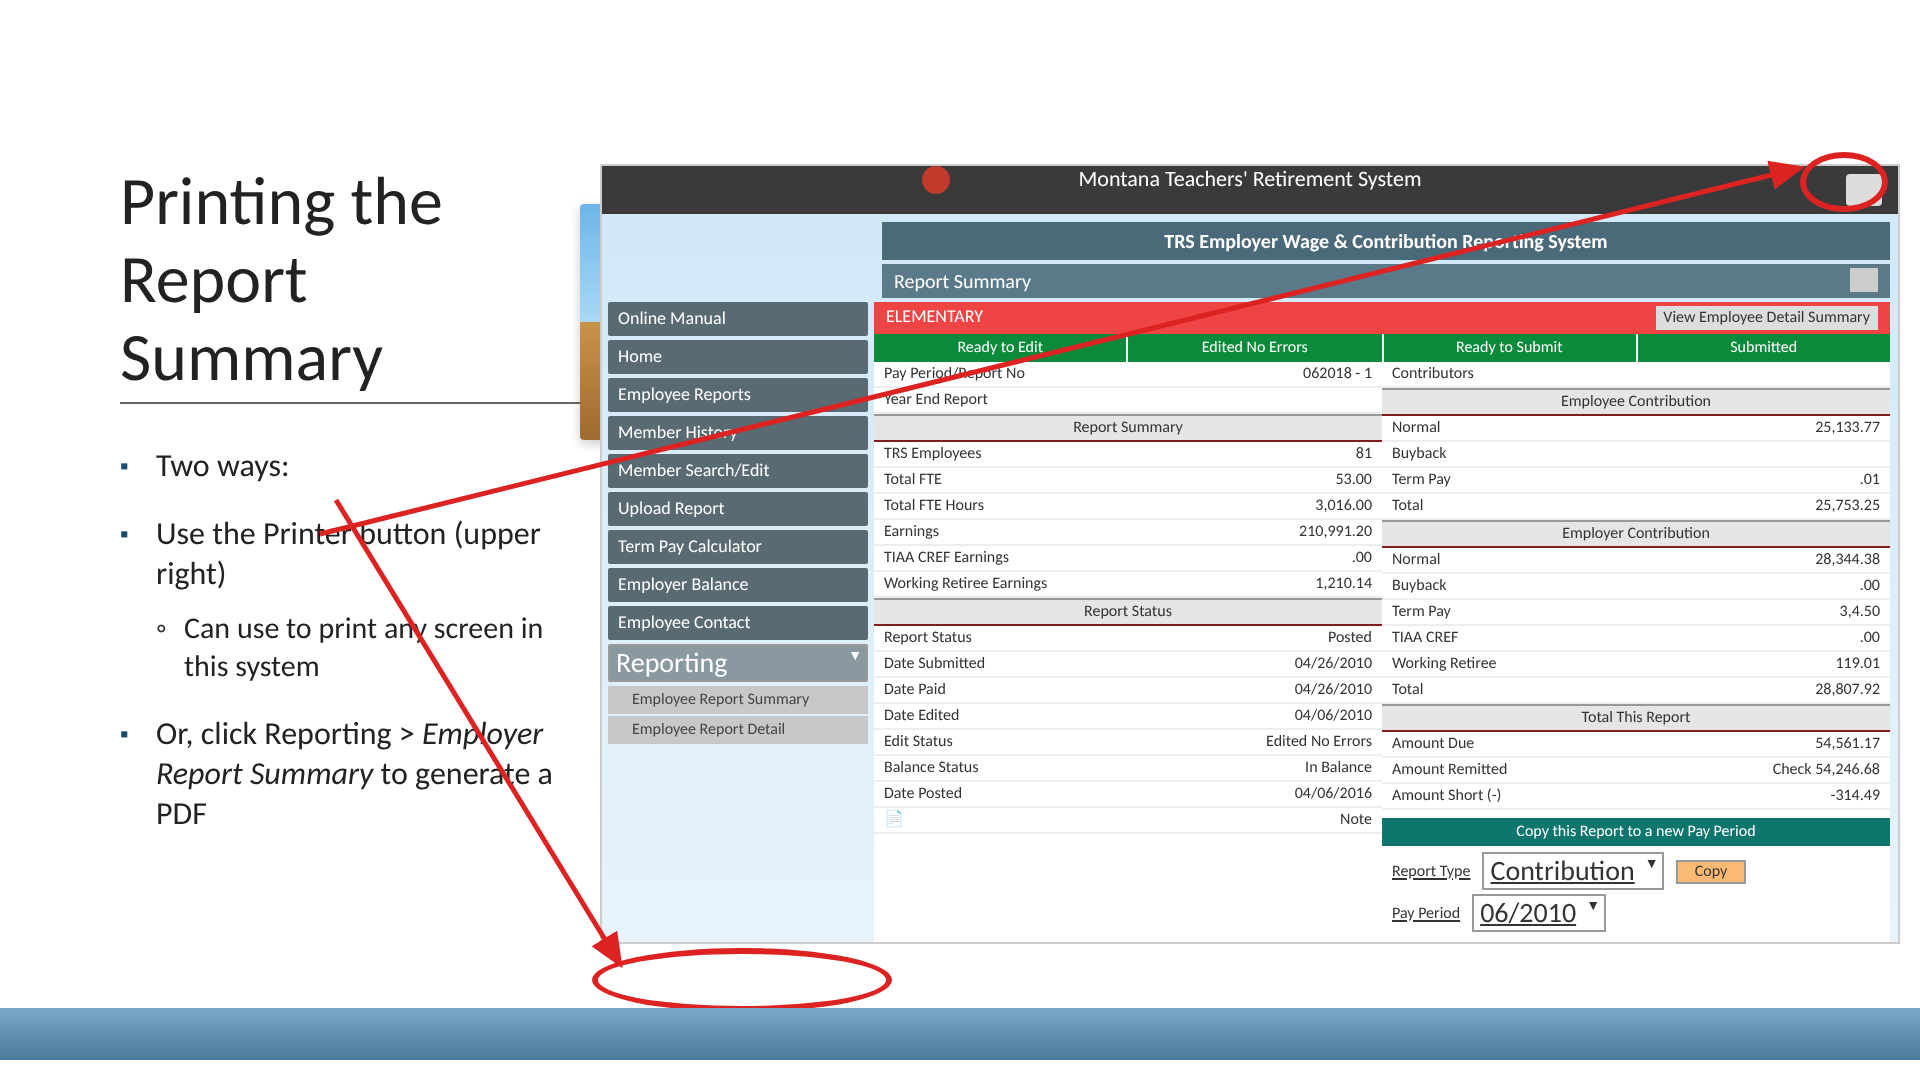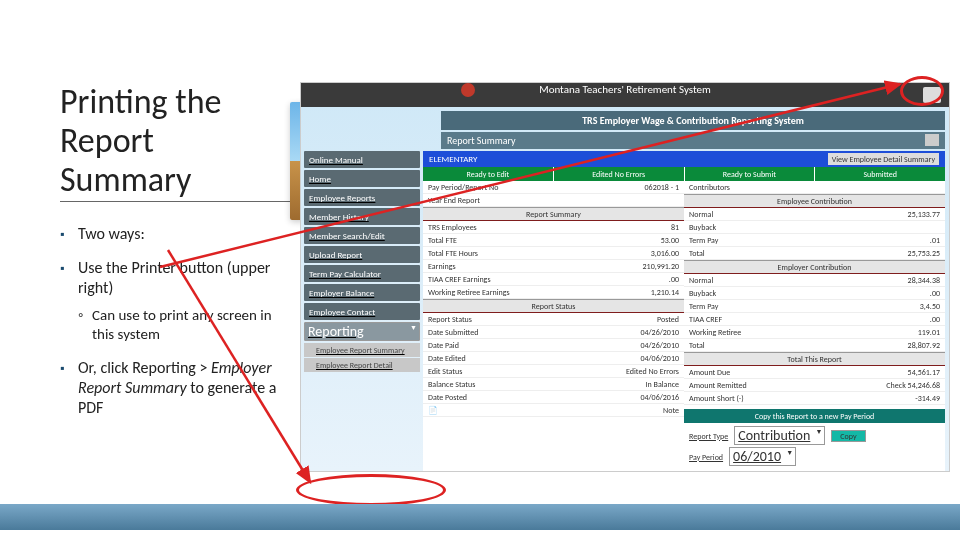--- a/index.html
+++ b/index.html
@@ -22,45 +22,45 @@
 
 .screenshot { position: absolute; left: 0; top: 0; width: 650px; font-size: 9px; background: linear-gradient(#cfe8f7, #e8f3fb); border: 1px solid #ccc; }
 .topbar { height: 24px; background: #3a3a3a; color: #fff; display: flex; align-items: flex-start; padding: 0 8px; font-weight: normal; font-size: 11px; justify-content: center; position: relative; }
 .apple { width: 14px; height: 14px; background: #c0392b; border-radius: 50%; position: absolute; left: 160px; }
 .print-btn { position: absolute; right: 8px; top: 4px; width: 18px; height: 16px; background: #ddd; border-radius: 2px; }
 .subbar { background: #4a6a7a; color: #fff; text-align: center; padding: 3px; font-size: 10px; font-weight: bold; margin: 4px 4px 0 140px; }
 .rshead { background: #5a7a8a; color: #fff; padding: 2px 6px; margin: 2px 4px 0 140px; font-size: 10px; display: flex; justify-content: space-between; }
 .rshead .ricon { width: 14px; height: 12px; background: #ccc; }
 
 .body-area { display: flex; margin-top: 2px; }
-.sidebar { width: 122px; padding: 0 3px 3px; text-decoration: underline; }
+.sidebar { width: 136px; padding: 0 3px 3px; }
 .navitem { background: #5a6a72; color: #fff; padding: 3px 5px; margin-bottom: 2px; font-size: 9px; border-radius: 1px; }
 .navitem.sel { background: #8a98a0; }
 .subnav { background: #c8c8c8; color: #444; padding: 2px 5px 2px 12px; margin-bottom: 1px; font-size: 8px; }
 
 .main { flex: 1; background: #fff; margin-right: 4px; }
-.schoolhdr { background: #1d4ed8; color: #fff; padding: 2px 6px; font-size: 9px; display: flex; justify-content: space-between; }
+.schoolhdr { background: #ef4444; color: #fff; padding: 2px 6px; font-size: 9px; display: flex; justify-content: space-between; }
 .viewbtn { background: #ddd; color: #333; padding: 1px 4px; font-size: 8px; }
 .statusbar { display: flex; background: #0a8a3a; color: #fff; font-size: 8px; }
 .statusbar > div { flex: 1; text-align: center; padding: 2px; border-right: 1px solid #fff; }
 .statusbar > div:last-child { border-right: none; }
 
 .datacols { display: flex; font-size: 8px; }
 .dcol { flex: 1; }
 .sechdr { background: #e5e5e5; padding: 1px 5px; font-size: 8px; color: #333; text-align: center; border-top: 1px solid #999; border-bottom: 1px solid #7f1d1d; }
 .drow { display: flex; justify-content: space-between; padding: 1px 5px; border-bottom: 1px solid #eee; color: #333; }
 .drow .k { }
 .drow .v { }
 
 .copybar { background: #0f766e; color: #fff; text-align: center; padding: 2px; font-size: 8px; margin-top: 4px; }
 .copyform { padding: 3px 5px; font-size: 8px; color: #333; text-decoration: underline; }
 .copyform .frow { display: flex; gap: 6px; align-items: center; margin-bottom: 2px; }
 .sel { border: 1px solid #999; padding: 0 14px 0 3px; background: #fff; position: relative; font-size: 14px; }
 .sel:after { content: "▼"; position: absolute; right: 2px; font-size: 7px; }
-.copybtn { background: #14b8a6; border: 1px solid #999; padding: 0 8px; float: right; font-size: 8px; }
+.copybtn { background: #fdba74; border: 1px solid #999; padding: 0 8px; float: right; font-size: 8px; }
 
 
 .arrow-red { position: absolute; pointer-events: none; }
 .circle-red { position: absolute; border: 3px solid #d22; border-radius: 50%; pointer-events: none; }
 .footer-bar { position: absolute; bottom: 10px; left: 0; width: 100%; height: 26px; background: linear-gradient(#7aa8c8, #4a7a9a); }
 </style>
 </head>
 <body>
 
 <div class="slide">

